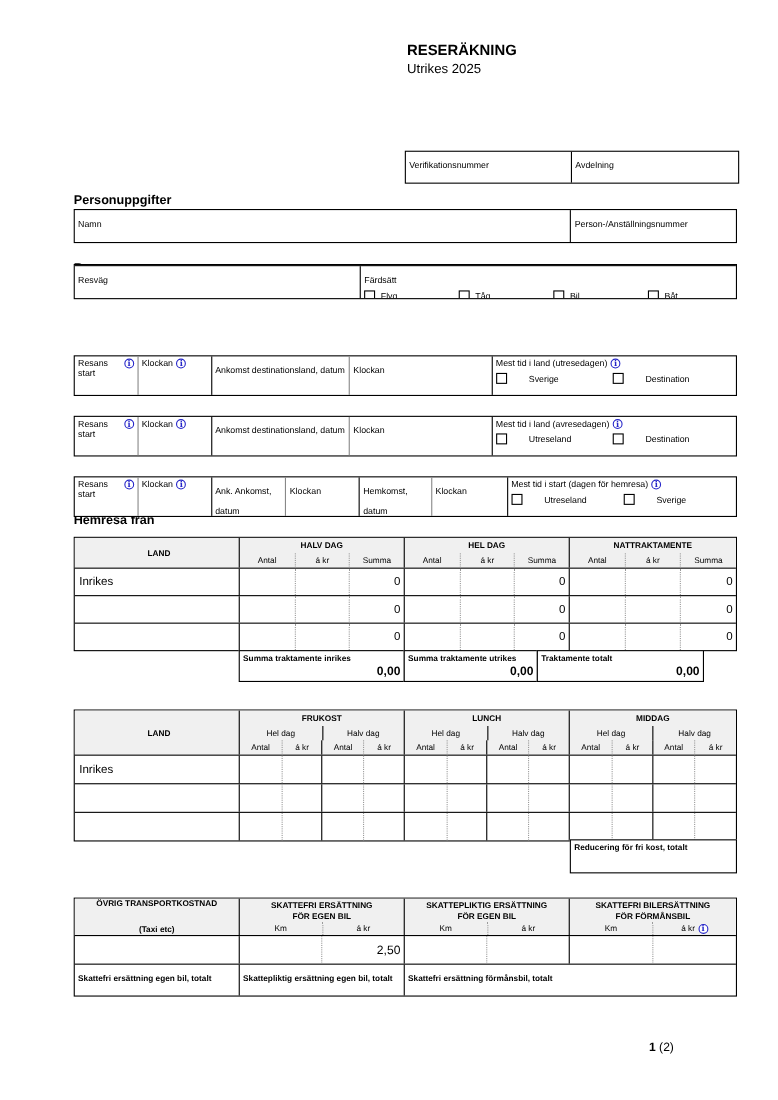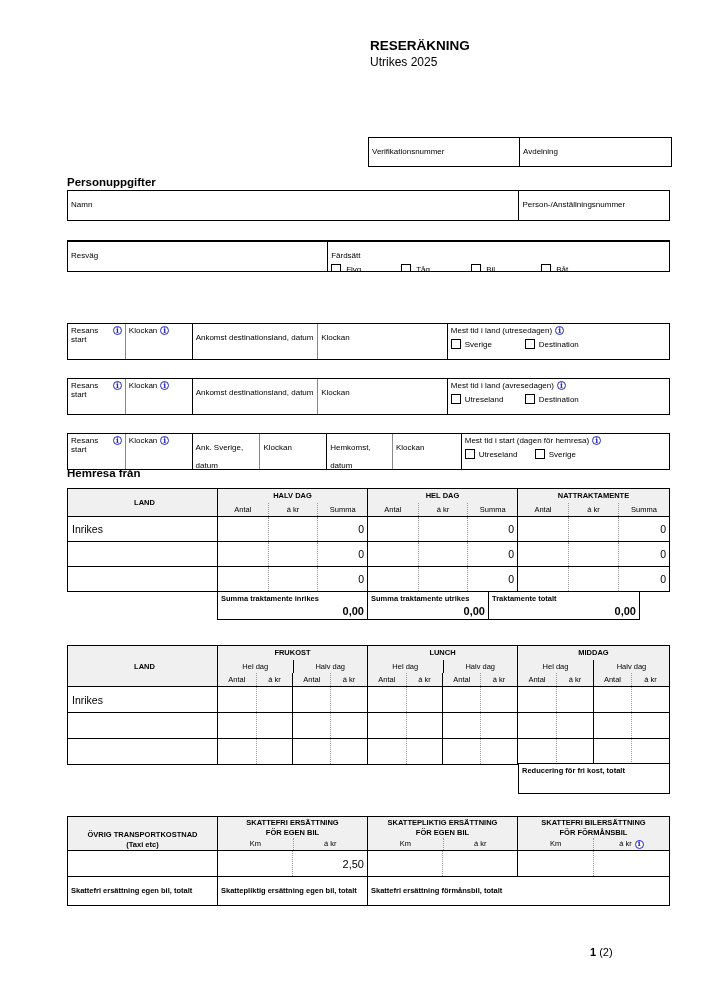--- a/index.html
+++ b/index.html
@@ -15,21 +15,21 @@
   .flexr{display:flex}
   .fcell{border-right:1px solid #000;padding:2px 3px;position:relative;overflow:hidden}
   .fcell.gr{border-right-color:#888}
   .fcell:last-child{border-right:none}
   .lblrow{display:flex;align-items:flex-start;gap:3px}
   .info{display:inline-flex;align-items:center;justify-content:center;width:9px;height:9px;min-width:9px;
         border:1px solid #2626c9;border-radius:50%;color:#2626c9;font-size:7.5px;font-weight:bold;
         line-height:1;font-family:"DejaVu Serif",serif;flex:none;background:#fff}
   .cb{display:inline-block;width:10px;height:10px;border:1px solid #000;background:#fff;flex:none}
   .cbl{font-size:8px;white-space:nowrap}
-  .cbrow{display:flex;align-items:center;gap:4px;margin-top:4px}
+  .cbrow{display:flex;align-items:center;gap:20px;margin-top:4px}
   .hdrbg{background:#f0f0f0}
   .gh{font-size:7.5px;font-weight:bold;text-align:center;height:14px;line-height:14px;white-space:nowrap;overflow:hidden}
   .gh2{font-size:7.5px;font-weight:bold;text-align:center;line-height:10px;white-space:nowrap;overflow:hidden}
   .sh{font-size:7.5px;text-align:center;height:13px;line-height:13px;overflow:hidden}
   .dotl{border-left:1px dotted #999}
   .soll{border-left:1px solid #000}
   .blkr{border-right:1px solid #000}
   .val{font-size:10.5px;display:flex;align-items:center;justify-content:flex-end;padding-right:3px}
   .landcell{font-size:10.5px;padding-left:4px;display:flex;align-items:center;border-right:1px solid #000}
   .blbl{font-size:7.5px;font-weight:bold;line-height:1.2}
@@ -185,21 +185,21 @@
       <span class="info">i</span>
         </span>
     </div>
     <div class="fcell" style="width:67px">
       <span class="lblrow">
           <span class="lbl">Klockan</span>
       <span class="info">i</span>
         </span>
     </div>
     <div class="fcell gr" style="width:68px">
-      <span class="lbl">Ank. Sverige, datum</span>
+      <span class="lbl">Ank. Ankomst, datum</span>
     </div>
     <div class="fcell" style="width:67px">
       <span class="lbl">Klockan</span>
     </div>
     <div class="fcell gr" style="width:66px">
       <span class="lbl">Hemkomst, datum</span>
     </div>
     <div class="fcell" style="width:69px">
       <span class="lbl">Klockan</span>
     </div>
@@ -450,21 +450,21 @@
       <span class="sumval"></span>
     </div>
   </div>
 
   <div class="abs sechead" style="left:67px;top:802px">
     <span>Resekostnader, transport</span>
   </div>
   <div class="abs box" style="left:67px;top:816px;width:603px">
 
     <div class="flexr hdrbg" style="height:33px">
-      <div class="blkr" style="width:150px;display:flex;flex-direction:column;justify-content:flex-end">
+      <div class="blkr" style="width:150px;display:flex;flex-direction:column;justify-content:space-between">
         <div class="gh2">ÖVRIG TRANSPORTKOSTNAD</div>
         <div class="gh2">(Taxi etc)</div>
       </div>
       <div class="blkr" style="width:150px">
         <div style="height:21px;display:flex;flex-direction:column;justify-content:center">
           <div class="gh2">SKATTEFRI ERSÄTTNING</div>
           <div class="gh2">FÖR EGEN BIL</div>
         </div>
         <div class="flexr">
           <div class="sh" style="width:75px;height:12px;line-height:12px">Km</div>

